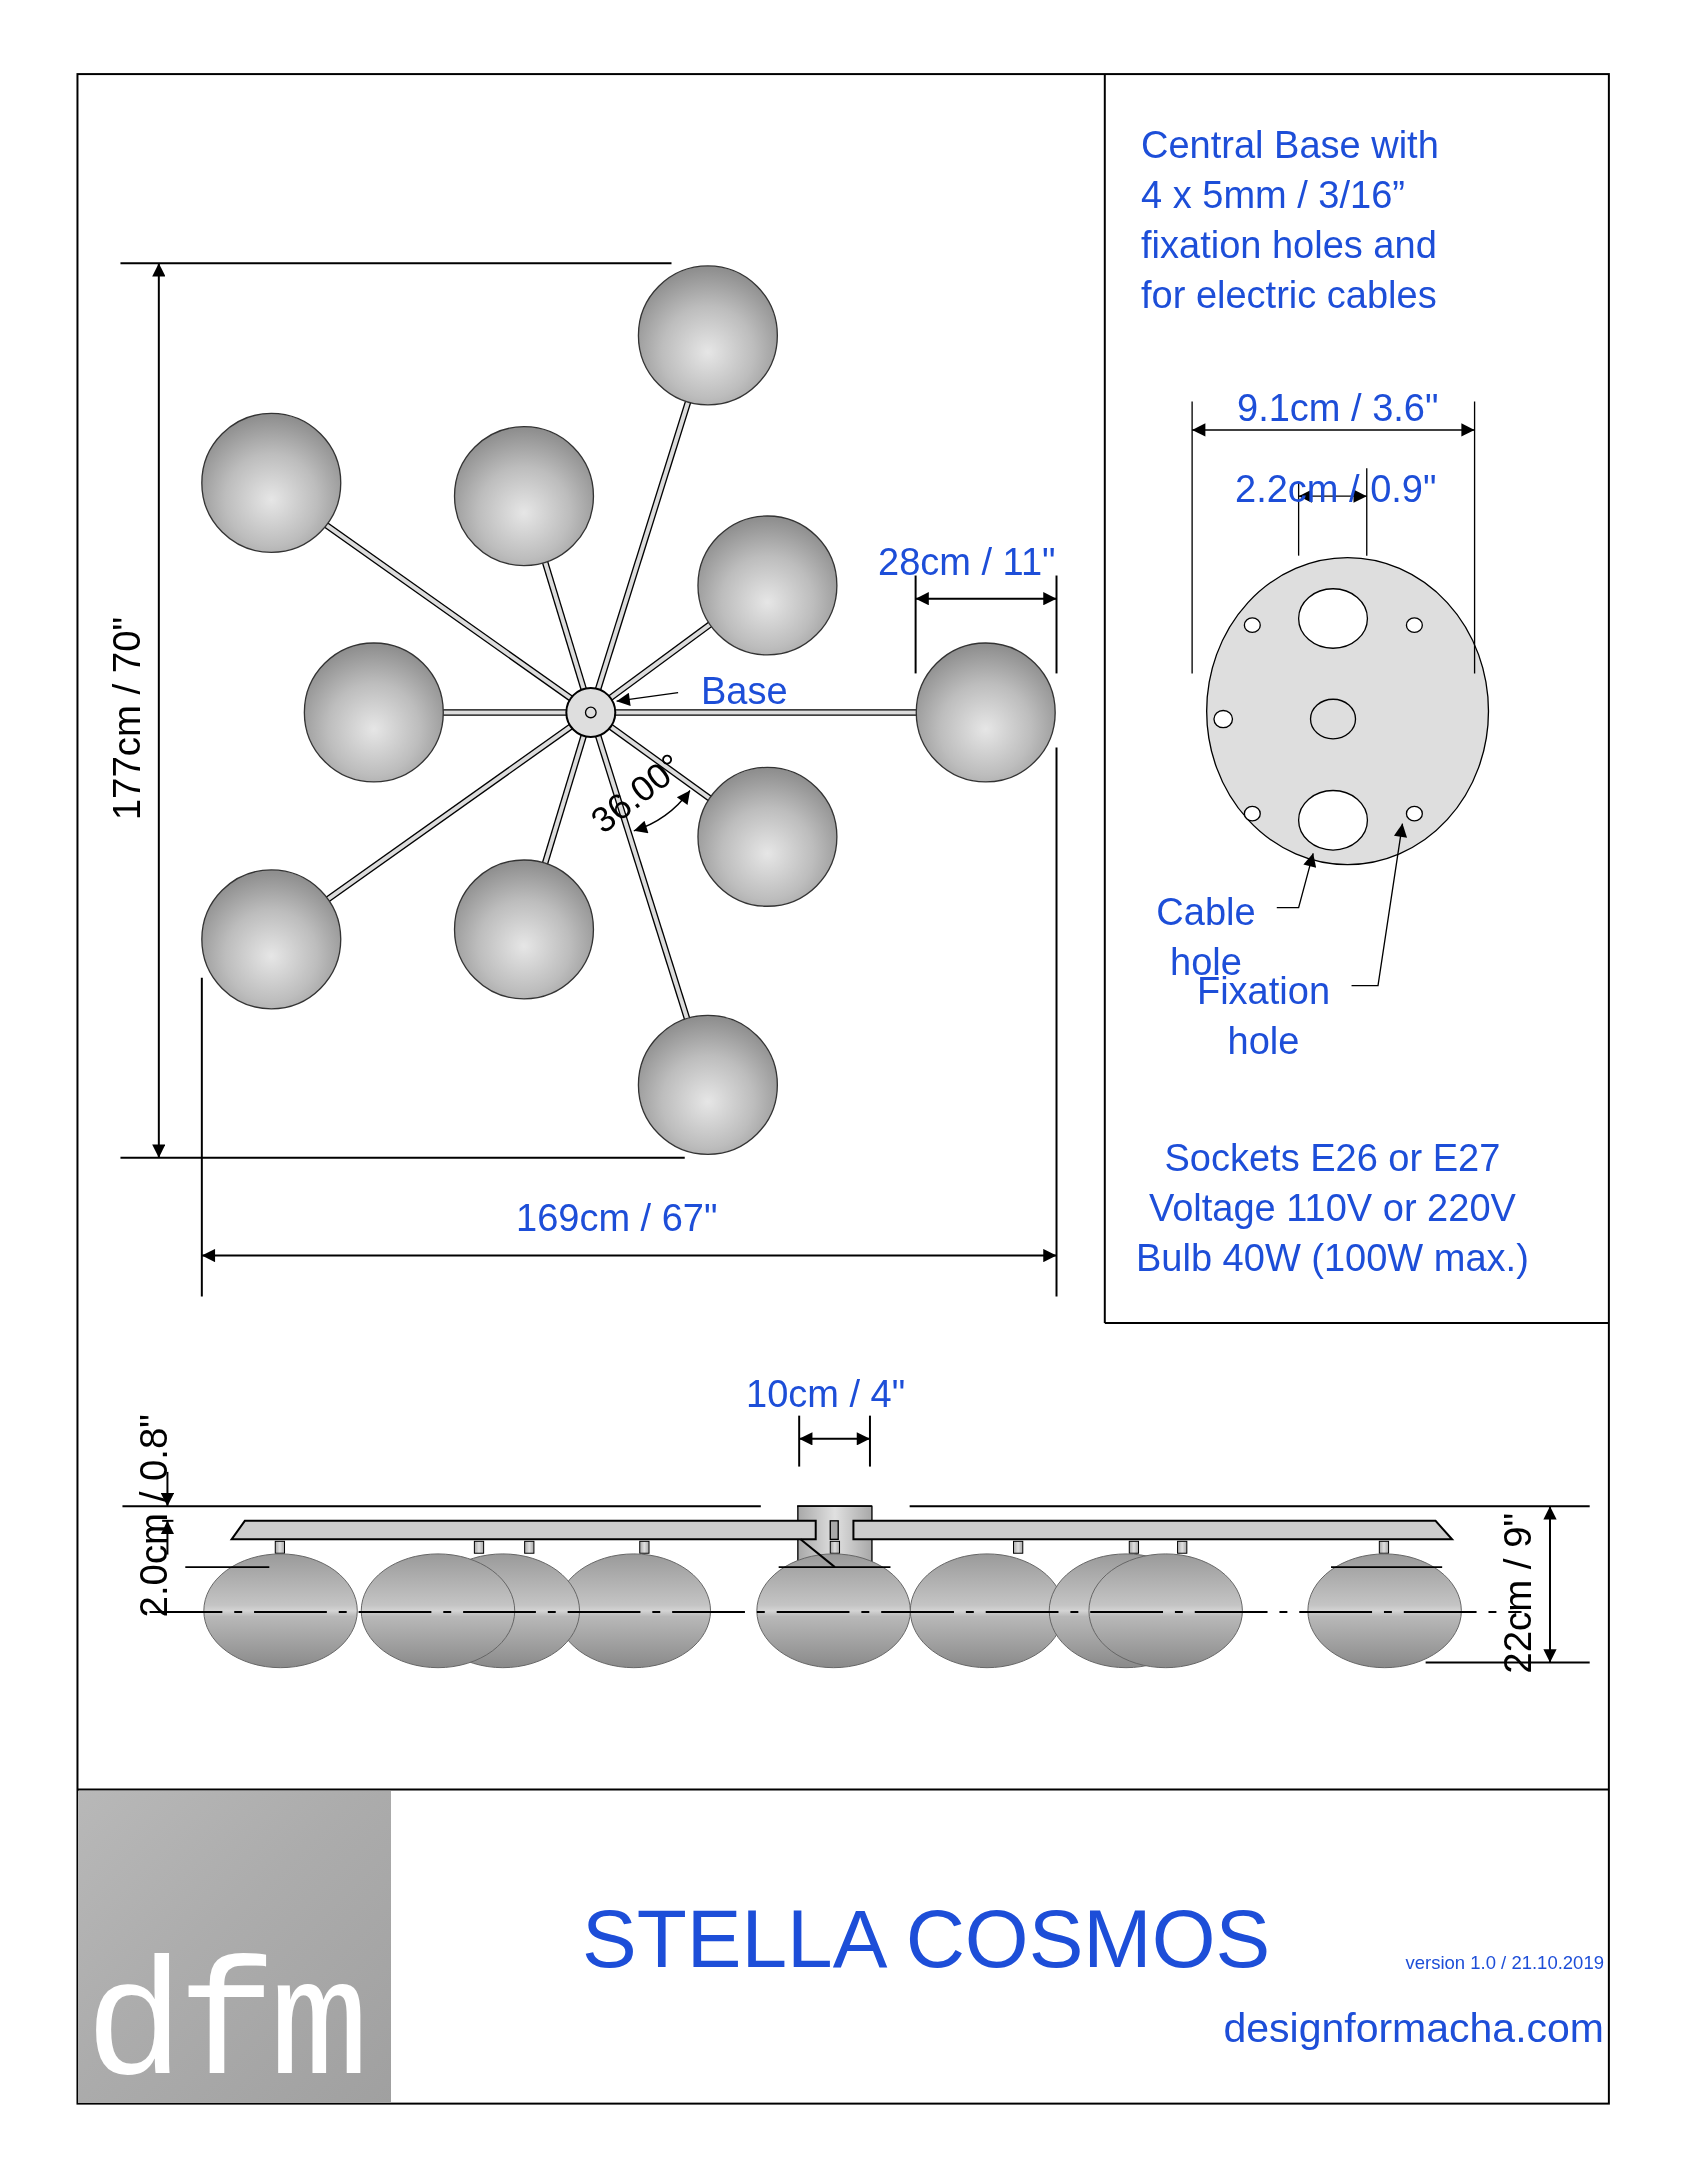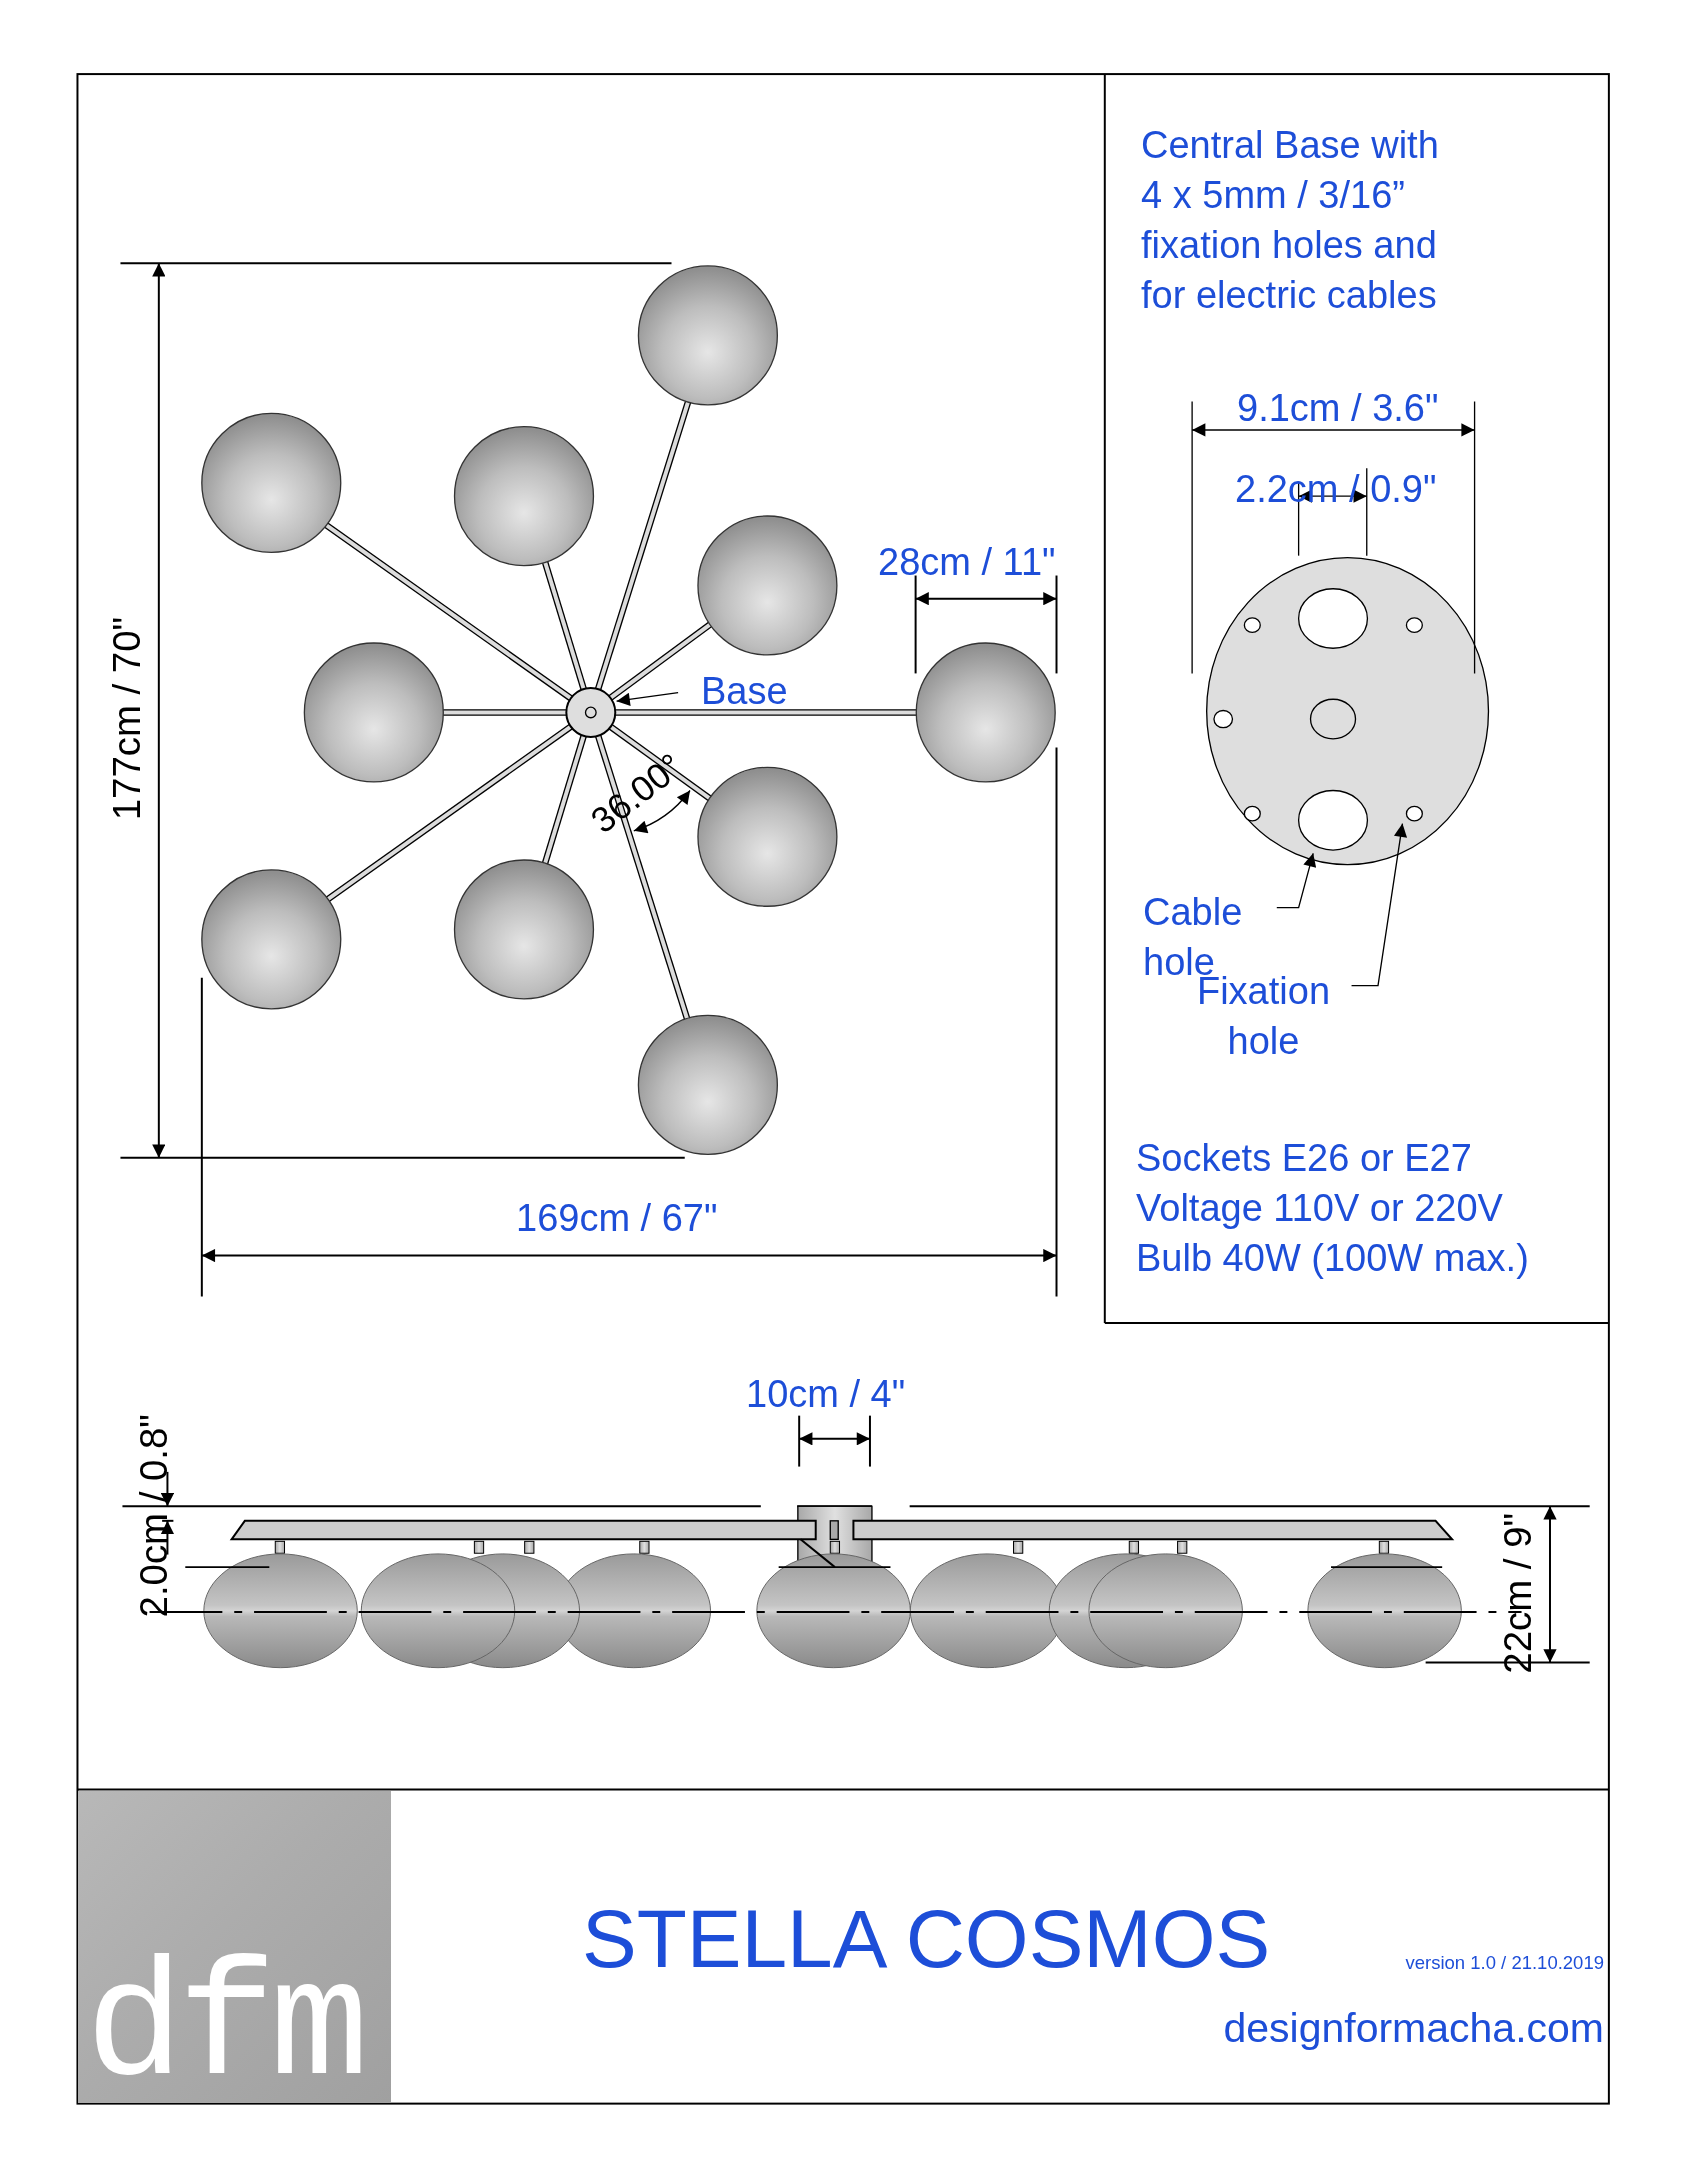--- a/index.html
+++ b/index.html
@@ -223,30 +223,30 @@
 <div class="abs info-block" style="left:1141px; top:120px;">
   <div>Central Base with</div>
   <div>4 x 5mm / 3/16”</div>
   <div>fixation holes and</div>
   <div>for electric cables</div>
 </div>
 
 <div class="abs" style="left:1237px; top:387px; font-size:38px;">9.1cm / 3.6"</div>
 <div class="abs" style="left:1235px; top:468px; font-size:38px;">2.2cm / 0.9"</div>
 
-<div class="abs" style="left:1143px; top:887px; font-size:38px; line-height:50px; text-align:left; width:126px;">
+<div class="abs" style="left:1143px; top:887px; font-size:38px; line-height:50px; text-align:center; width:126px;">
   <div>Cable</div>
   <div>hole</div>
 </div>
 <div class="abs" style="left:1184px; top:966px; font-size:38px; line-height:50px; text-align:center; width:159px;">
   <div>Fixation</div>
   <div>hole</div>
 </div>
 
-<div class="abs spec-block" style="left:1136px; top:1133px;">
+<div class="abs spec-block" style="left:1136px; top:1133px;text-align:center;">
   <div>Sockets E26 or E27</div>
   <div>Voltage 110V or 220V</div>
   <div>Bulb 40W (100W max.)</div>
 </div>
 
 <div class="abs" style="left:746px; top:1373px; font-size:38px;">10cm / 4"</div>
 
 <div class="logo-box">
   <div class="logo-text">dfm.</div>
 </div>

